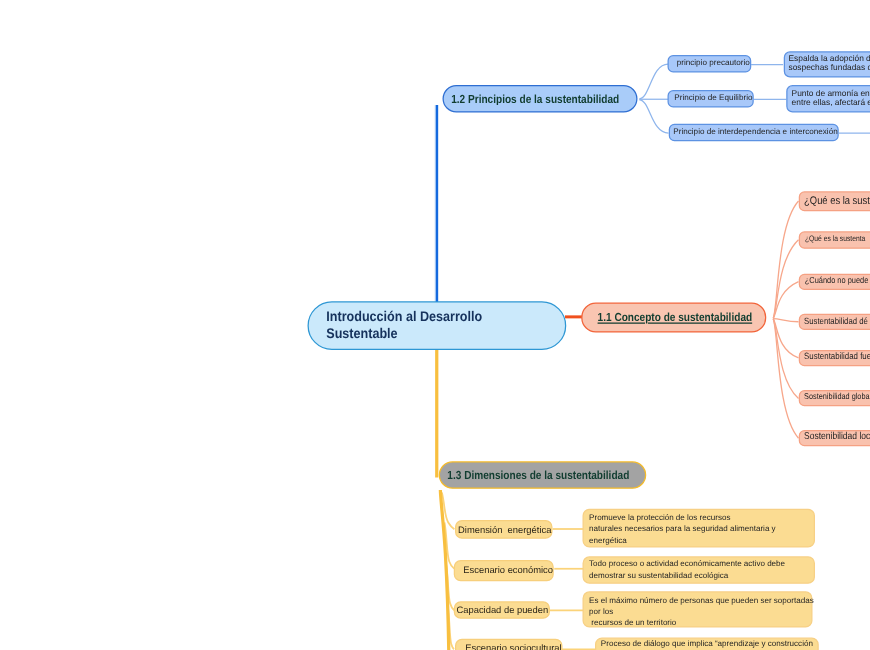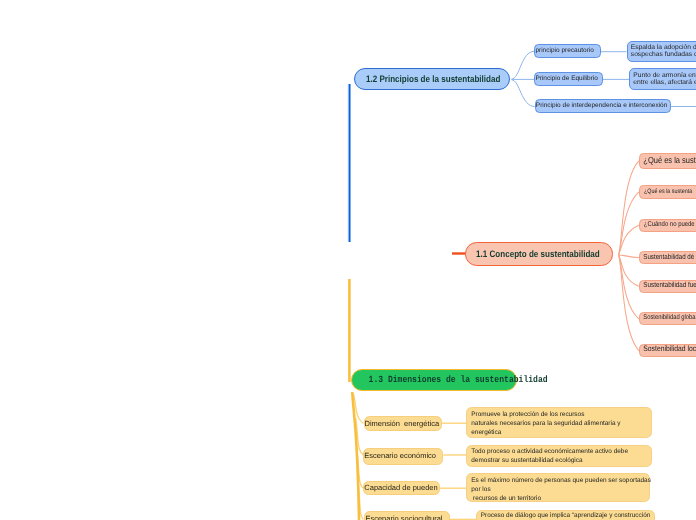--- a/index.html
+++ b/index.html
@@ -3,40 +3,40 @@
 <meta charset="utf-8">
 <title>Mapa mental</title>
 <style>
   html,body{margin:0;padding:0;}
   body{width:696px;height:520px;background:#ffffff;overflow:hidden;
        font-family:"Liberation Sans",sans-serif;
        -webkit-font-smoothing:antialiased;text-rendering:geometricPrecision;}
   #canvas{position:relative;width:696px;height:520px;overflow:hidden;background:#fff;}
   svg#links{position:absolute;left:0;top:0;width:696px;height:520px;}
   .node{position:absolute;box-sizing:border-box;display:flex;align-items:center;
-        justify-content:flex-start;line-height:1.3;z-index:2;}
+        justify-content:flex-end;line-height:1.3;z-index:2;}
   .node .t{display:block;white-space:pre;text-align:center;}
   .sq .t{transform:scaleX(0.86);transform-origin:center center;}
   .node.la{justify-content:flex-start;}
   .node.la .t{text-align:left;transform-origin:left center;}
 
   
   .root{left:246.2px;top:241.2px;width:207px;height:38.8px;border:1.45px solid #2e97d4;
         background:#cbe9fb;border-radius:20px;color:#16325c;font-size:11.2px;
         font-weight:bold;padding-left:13.5px;line-height:12.75px;}
   .root .t{transform:scaleX(0.9);}
 
   
   .l1{font-size:9.4px;font-weight:bold;color:#113d30;}
   .l1.blue{left:353.5px;top:67.8px;width:156.5px;height:21.8px;border:1.4px solid #2e6ed2;
            background:#a9ccf9;border-radius:11px;padding-right:2.6px;}
   .l1.pink{left:465.4px;top:242.4px;width:147.4px;height:23.2px;border:1.45px solid #f2643a;
-           background:#f9c5b1;border-radius:11.6px;}
+           background:#f9c5b1;border-radius:11.6px;text-decoration:underline;}
   .l1.yellow{left:350.5px;top:369.1px;width:166.2px;height:22.4px;border:1.4px solid #f5bb2a;
-             background:#22c55e;border-radius:11.2px;padding-left:2.7px;font-family:Liberation Mono, monospace;}
+             background:#a3a3a3;border-radius:11.2px;padding-left:2.7px;}
 
   
   .l2{font-size:6.5px;color:#232323;}
   .l2.blue{border:1.1px solid #5d92e2;background:#a8c8f9;border-radius:4.5px;}
   .l2.pink{border:1.2px solid #f5a183;background:#f9c2ae;border-radius:4.5px;
            justify-content:flex-start;}
   .l2.pink .t{transform:scaleY(1.17);transform-origin:left center;}
   .l2.yellow{border:1.1px solid #f7cf7c;background:#fbdc92;border-radius:5.5px;
              font-size:7.5px;color:#2a2418;}
 
@@ -81,20 +81,24 @@
       <path d="M357 452 C 358.6 462, 358.4 477, 360.1 482.7 C 361 485.8, 362 487.2, 363.3 488.2"></path>
       <path d="M358.2 485 C 359.8 495, 359.6 510, 361 515.2 C 361.8 518, 362.4 518.8, 363.3 519.3"></path>
       <path d="M442.1 423.2 L467 423.2"></path>
       <path d="M443.4 455 L467 455"></path>
       <path d="M439.6 488.2 L467 488.2"></path>
       <path d="M449.3 519.4 L478 519.4"></path>
     </g>
     <path d="M352.3 392 C 352.3 398, 355 420, 356.3 443 C 357.6 466, 358.6 495, 359 520" stroke="#f8bf3f" stroke-width="2.6" fill="none"></path>
   </svg>
 
+  <div class="node root la sq">
+    <span class="t">Introducción al Desarrollo
+Sustentable</span>
+  </div>
 
   <div class="node l1 blue sq">
     <span class="t">1.2 Principios de la sustentabilidad</span>
   </div>
   <div class="node l1 pink sq">
     <span class="t">1.1 Concepto de sustentabilidad</span>
   </div>
   <div class="node l1 yellow sq">
     <span class="t">1.3 Dimensiones de la sustentabilidad</span>
   </div>

